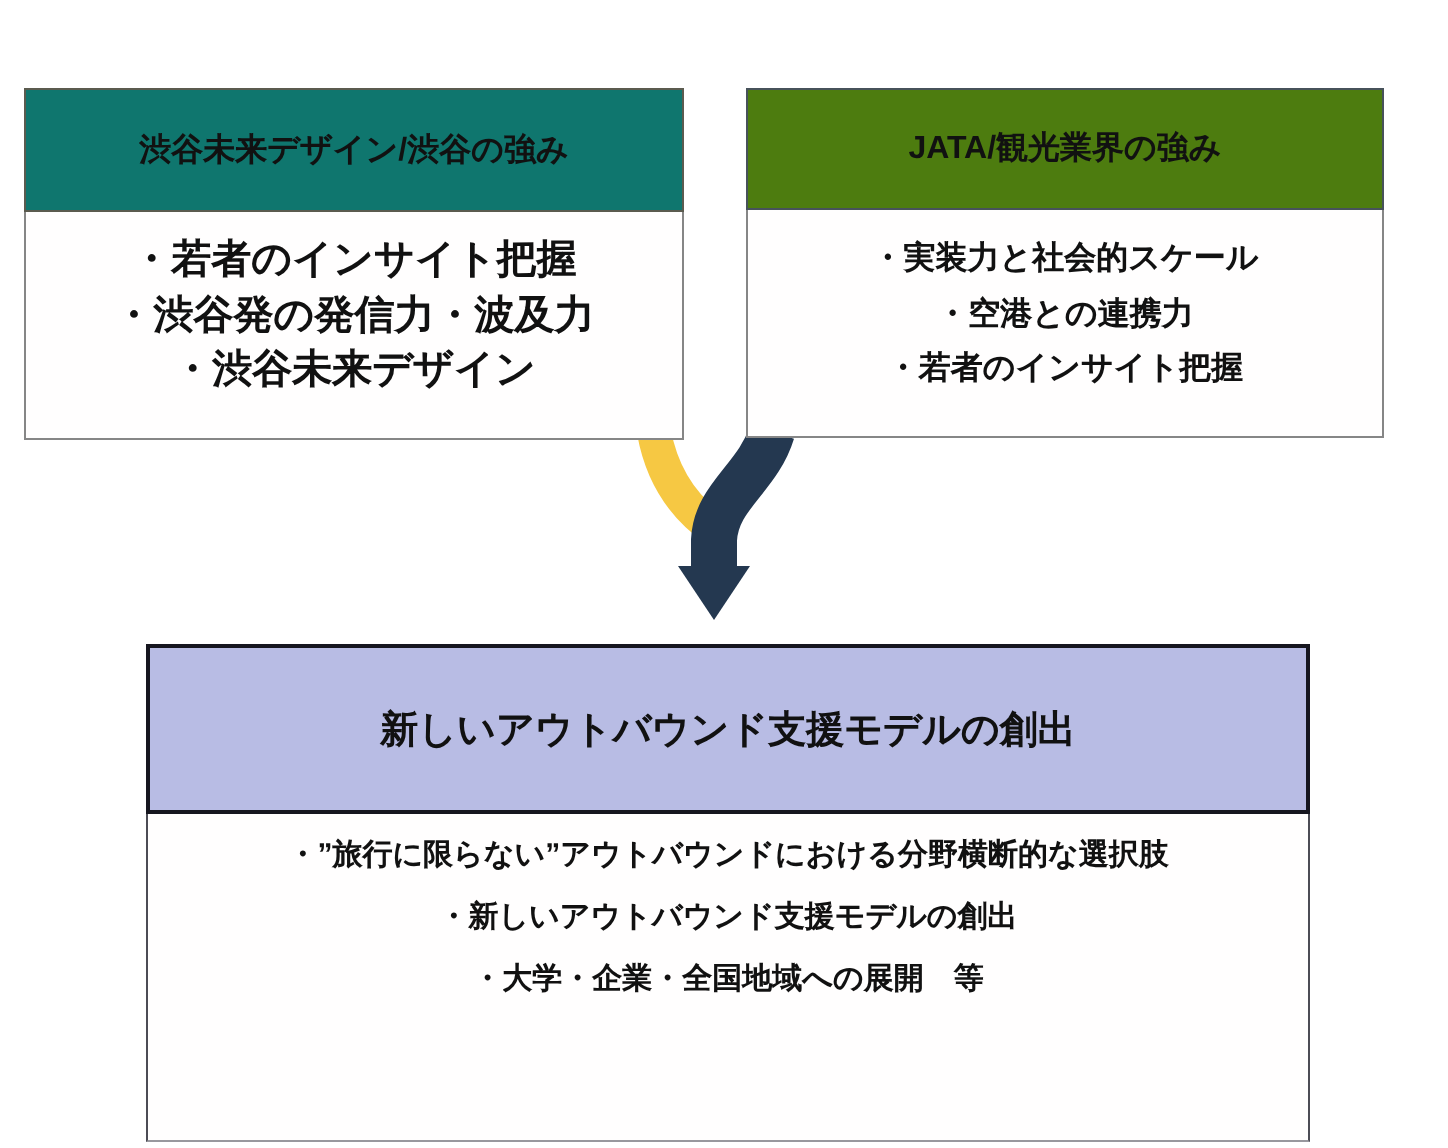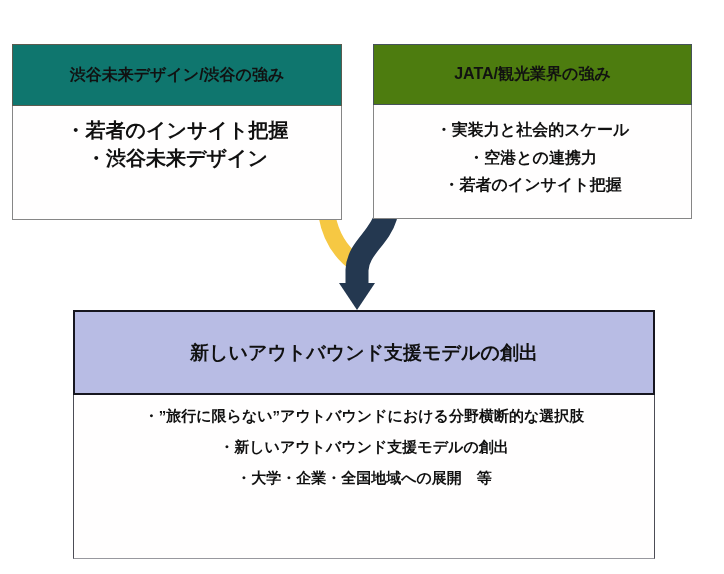--- a/index.html
+++ b/index.html
@@ -63,20 +63,21 @@
     font-size: 16px;
     line-height: 27.5px;
   }
 
   
   #box-result { left: 73px; top: 310px; width: 582px; height: 233px; }
   #box-result .box-header {
     height: 85px;
     border: 2.5px solid #16161f;
     font-size: 19px;
+    margin-top: 12px;
   }
   #box-result .box-body {
     height: 164px;
     border: 1.2px solid #4c4c55;
     border-top: none;
     border-bottom-color: #98989e;
     padding-top: 5px;
     font-size: 15px;
     line-height: 31px;
   }
@@ -93,20 +94,21 @@
     <path d="M 386 216 C 379 239, 358 248, 357 270 L 357 288" fill="none" stroke-width="23" stroke="#243850"></path>
     <polygon points="339,283 375,283 357,310" fill="#243850"></polygon>
   </svg>
 
   <section class="box" id="box-shibuya">
     <header class="box-header" style="background-color: #0f766e;">
       <span>渋谷未来デザイン/渋谷の強み</span>
     </header>
     <ul class="box-body">
       <li>・若者のインサイト把握</li>
+      <li>・渋谷発の発信力・波及力</li>
       <li>・渋谷未来デザイン</li>
     </ul>
   </section>
 
   <section class="box" id="box-jata">
     <header class="box-header" style="background-color: #4d7c0f;">
       <span>JATA/観光業界の強み</span>
     </header>
     <ul class="box-body">
       <li>・実装力と社会的スケール</li>

